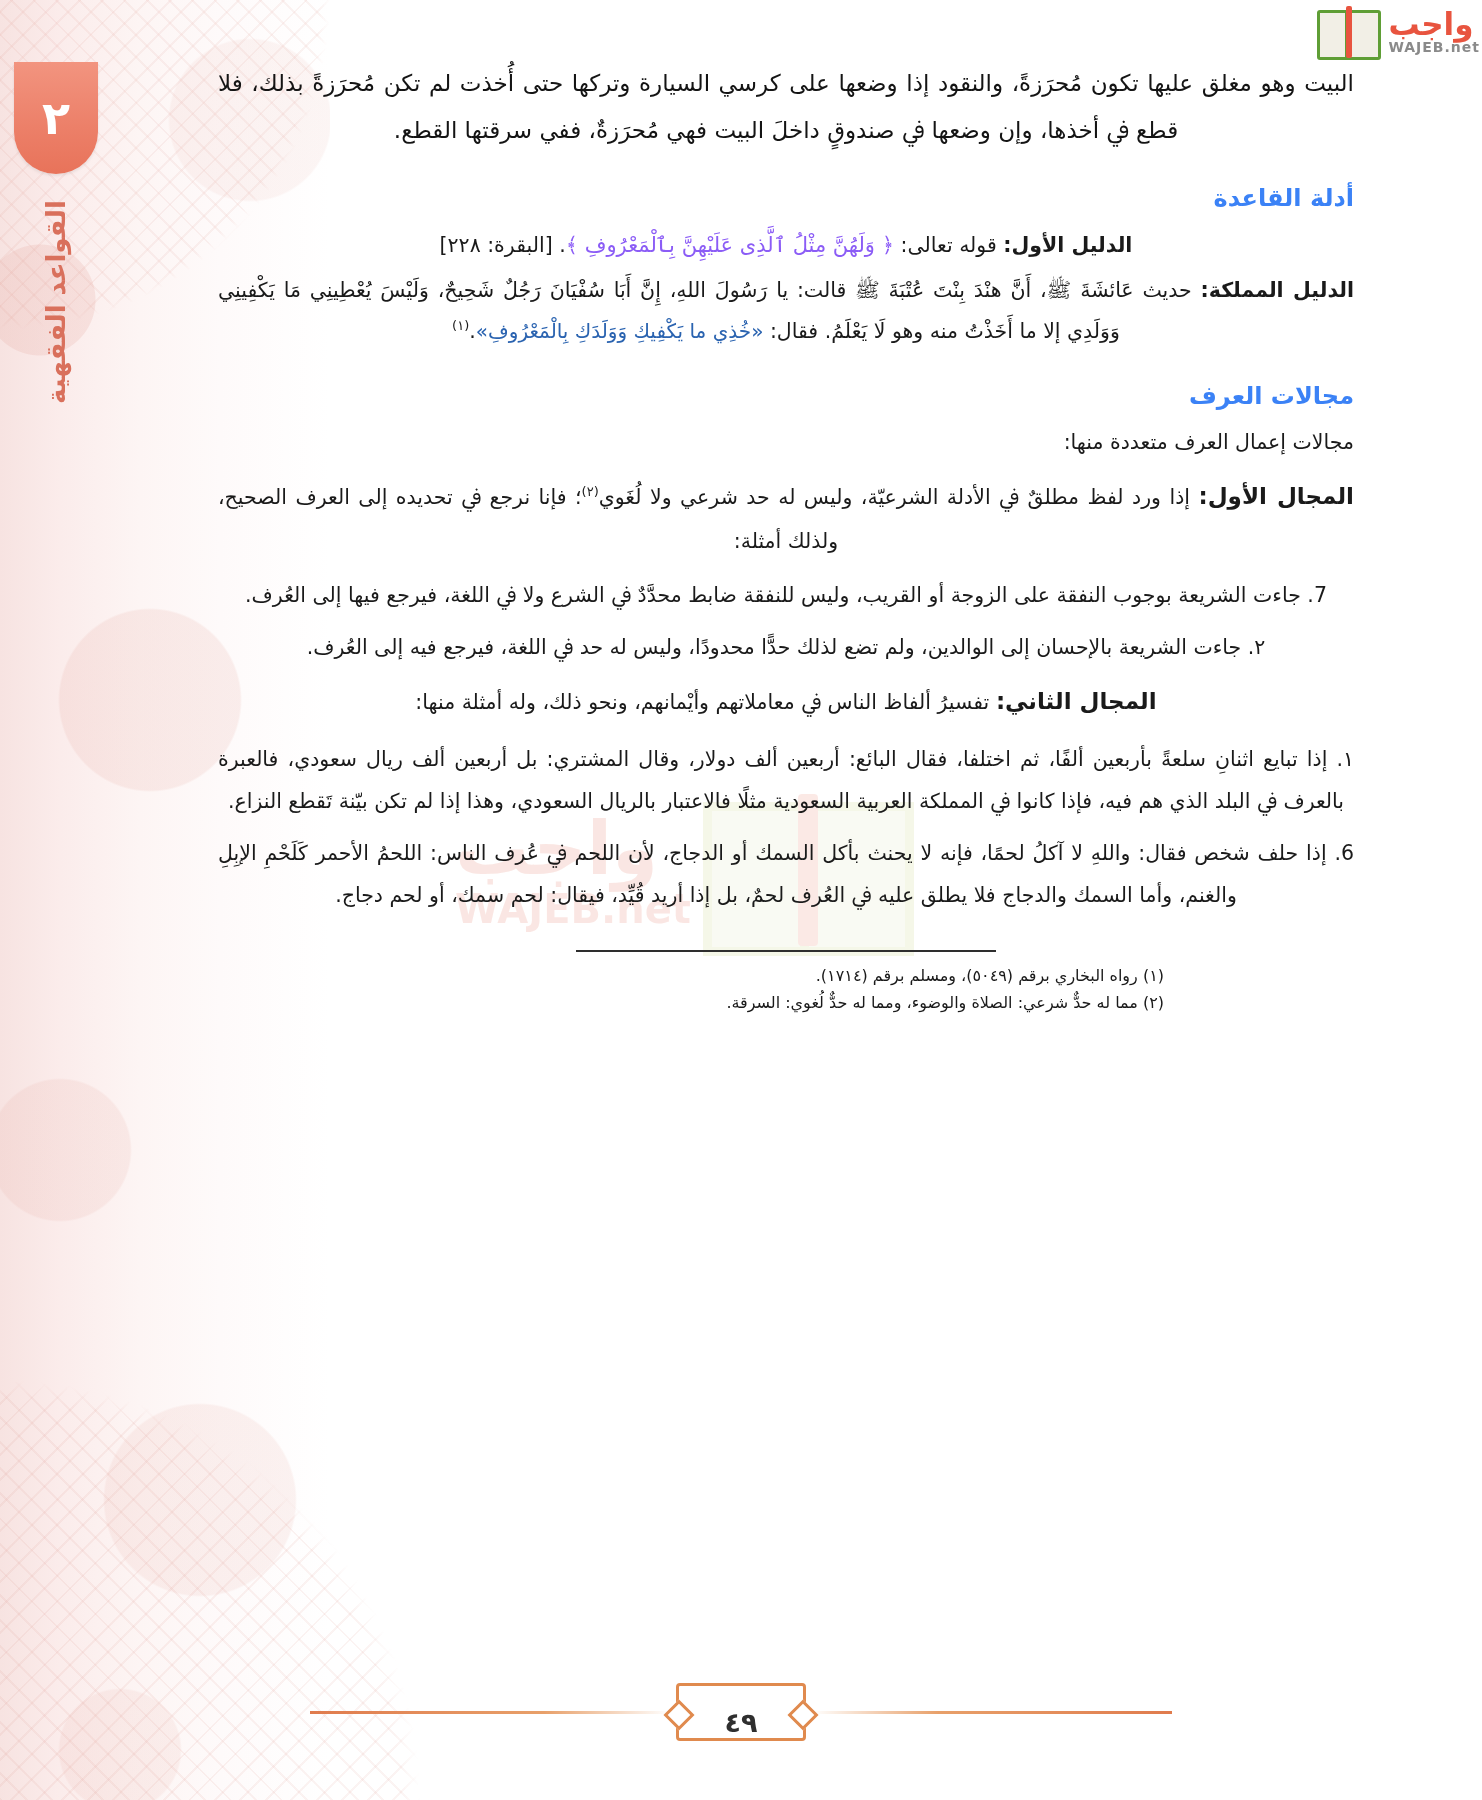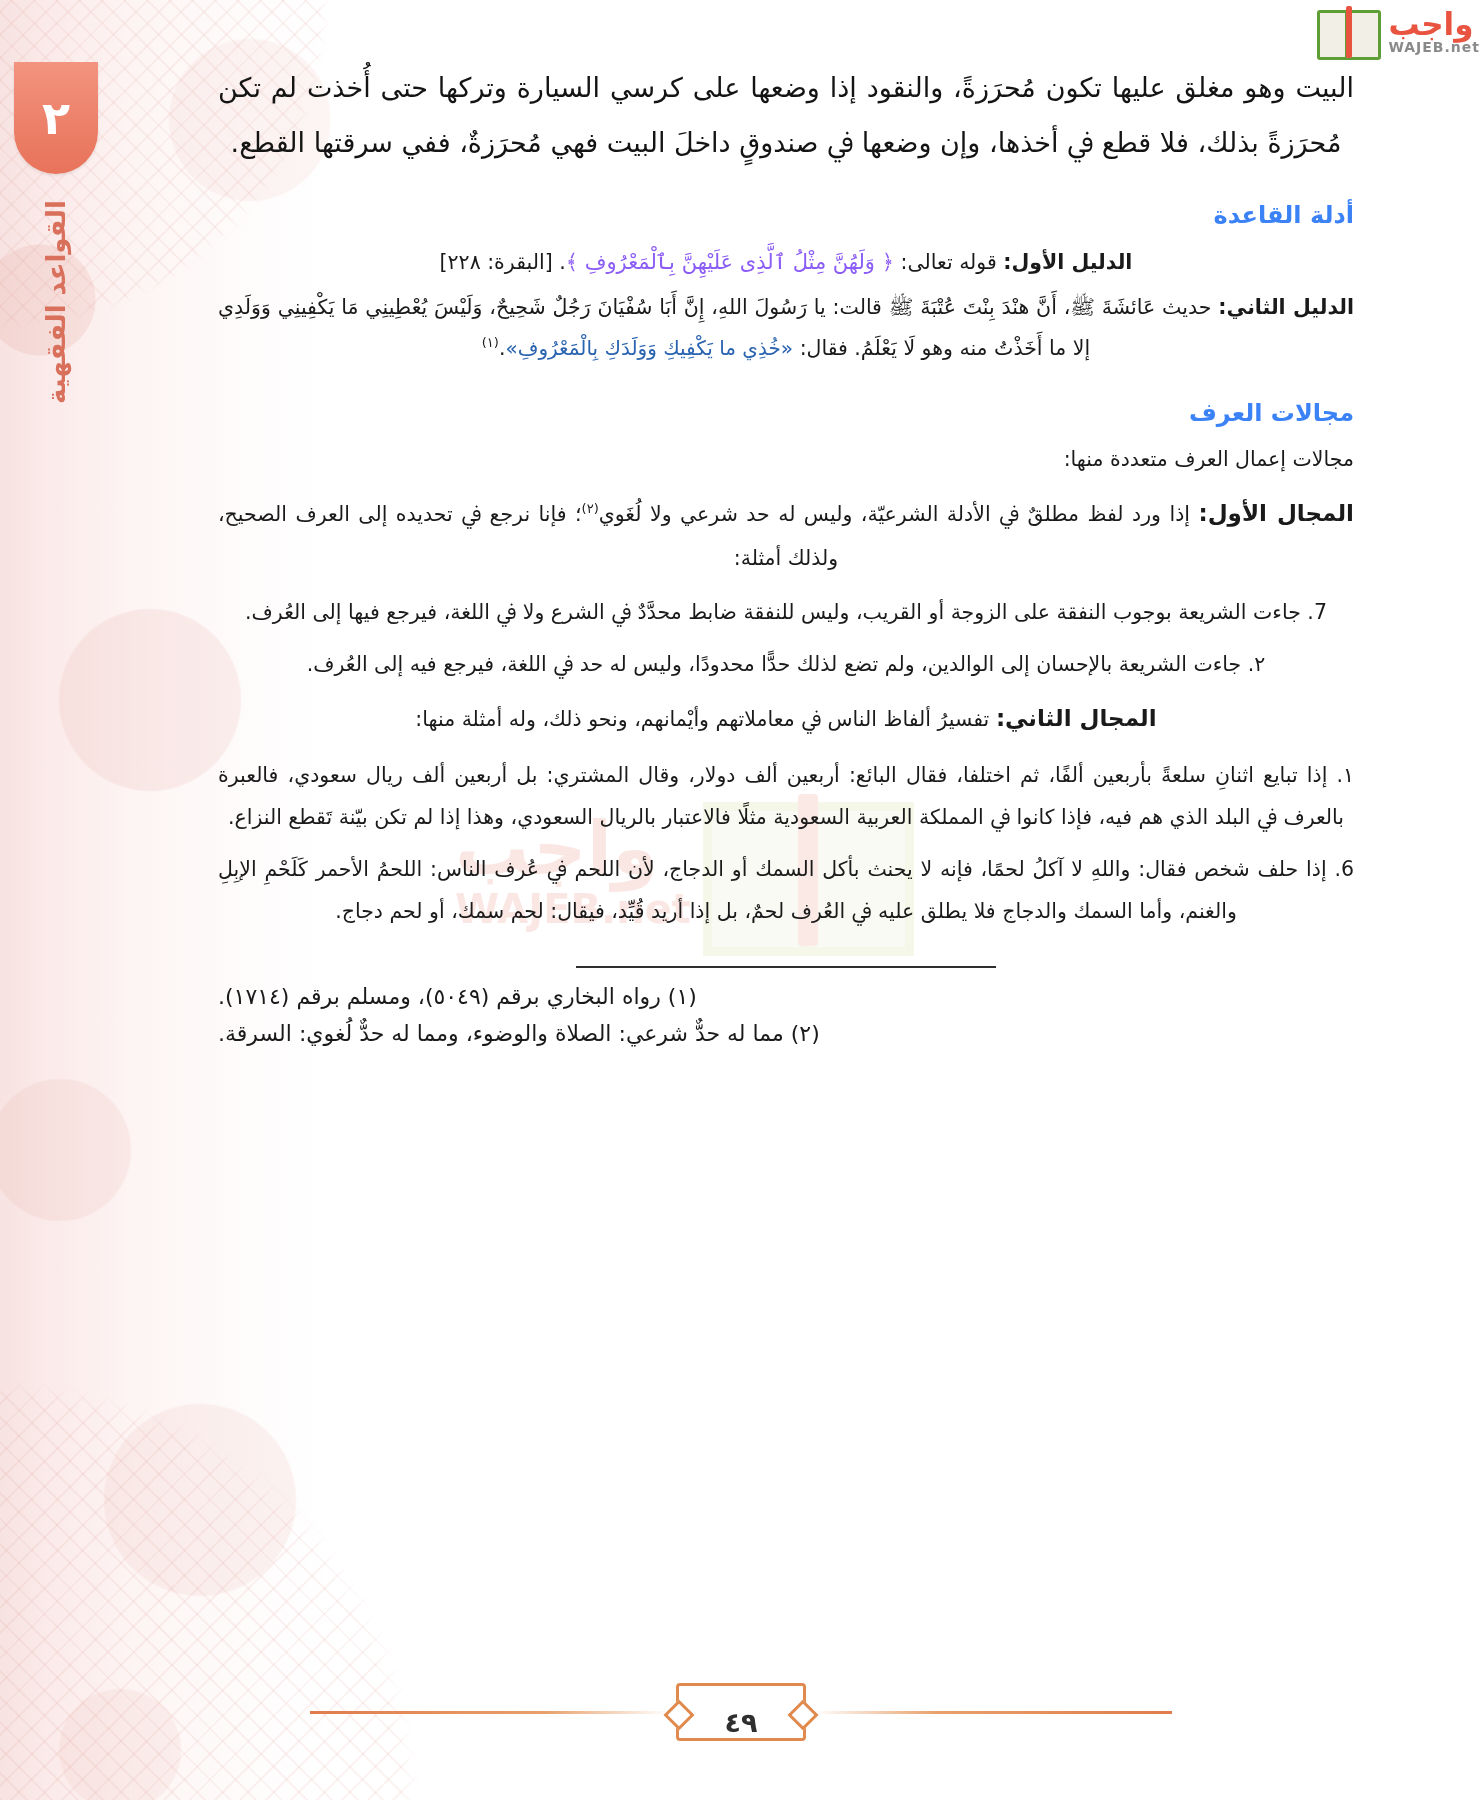--- a/index.html
+++ b/index.html
@@ -227,21 +227,21 @@
     top: 60px;
     right: 128px;
     width: 1136px;
     z-index: 10;
     color: #1a1a1a;
   }
   p, h2, li, div.line {
     margin: 0;
   }
   .para {
-    font-size: 27px;
+    font-size: 23px;
     line-height: 2.05;
     text-align: justify;
     text-align-last: center;
     color: #141414;
     margin-bottom: 14px;
   }
   .section-title {
     color: #3b82f6;
     font-size: 24px;
     font-weight: bold;
@@ -304,23 +304,23 @@
     margin-top: 26px;
     padding-top: 8px;
   }
   .fn-rule {
     width: 420px;
     height: 2px;
     background: #2e2e2e;
     margin: 0 auto 10px auto;
   }
   .fn-line {
-    font-size: 22px;
+    font-size: 16px;
     line-height: 1.7;
-    text-align: left;
+    text-align: right;
     padding-right: 190px;
     color: #1a1a1a;
   }
 
   
   .footer {
     position: absolute;
     left: 0;
     right: 0;
     bottom: 58px;
@@ -418,21 +418,21 @@
 
   <h2 class="section-title">أدلة القاعدة</h2>
 
   <p class="daleel">
     <span class="lbl">الدليل الأول:</span>
     <span>قوله تعالى:</span>
     <span class="quran">﴿ وَلَهُنَّ مِثْلُ ٱلَّذِى عَلَيْهِنَّ بِٱلْمَعْرُوفِ ﴾</span><span>. [البقرة: ٢٢٨]</span>
   </p>
 
   <p class="daleel">
-    <span class="lbl">الدليل الثاني:</span>
+    <span class="lbl">الدليل المملكة:</span>
     <span>حديث عَائشَةَ ﷺ، أَنَّ هنْدَ بِنْتَ عُتْبَةَ ﷺ قالت: يا رَسُولَ اللهِ، إِنَّ أَبَا سُفْيَانَ رَجُلٌ شَحِيحٌ، وَلَيْسَ يُعْطِينِي مَا يَكْفِينِي وَوَلَدِي إلا ما أَخَذْتُ منه وهو لَا يَعْلَمُ. فقال:</span>
     <span class="hadith-quote">«خُذِي ما يَكْفِيكِ وَوَلَدَكِ بِالْمَعْرُوفِ»</span><span>.</span><span class="sup">(١)</span>
   </p>
 
   <h2 class="section-title">مجالات العرف</h2>
 
   <p class="intro-line">مجالات إعمال العرف متعددة منها:</p>
 
   <p class="majal">
     <span class="big">المجال الأول:</span>

